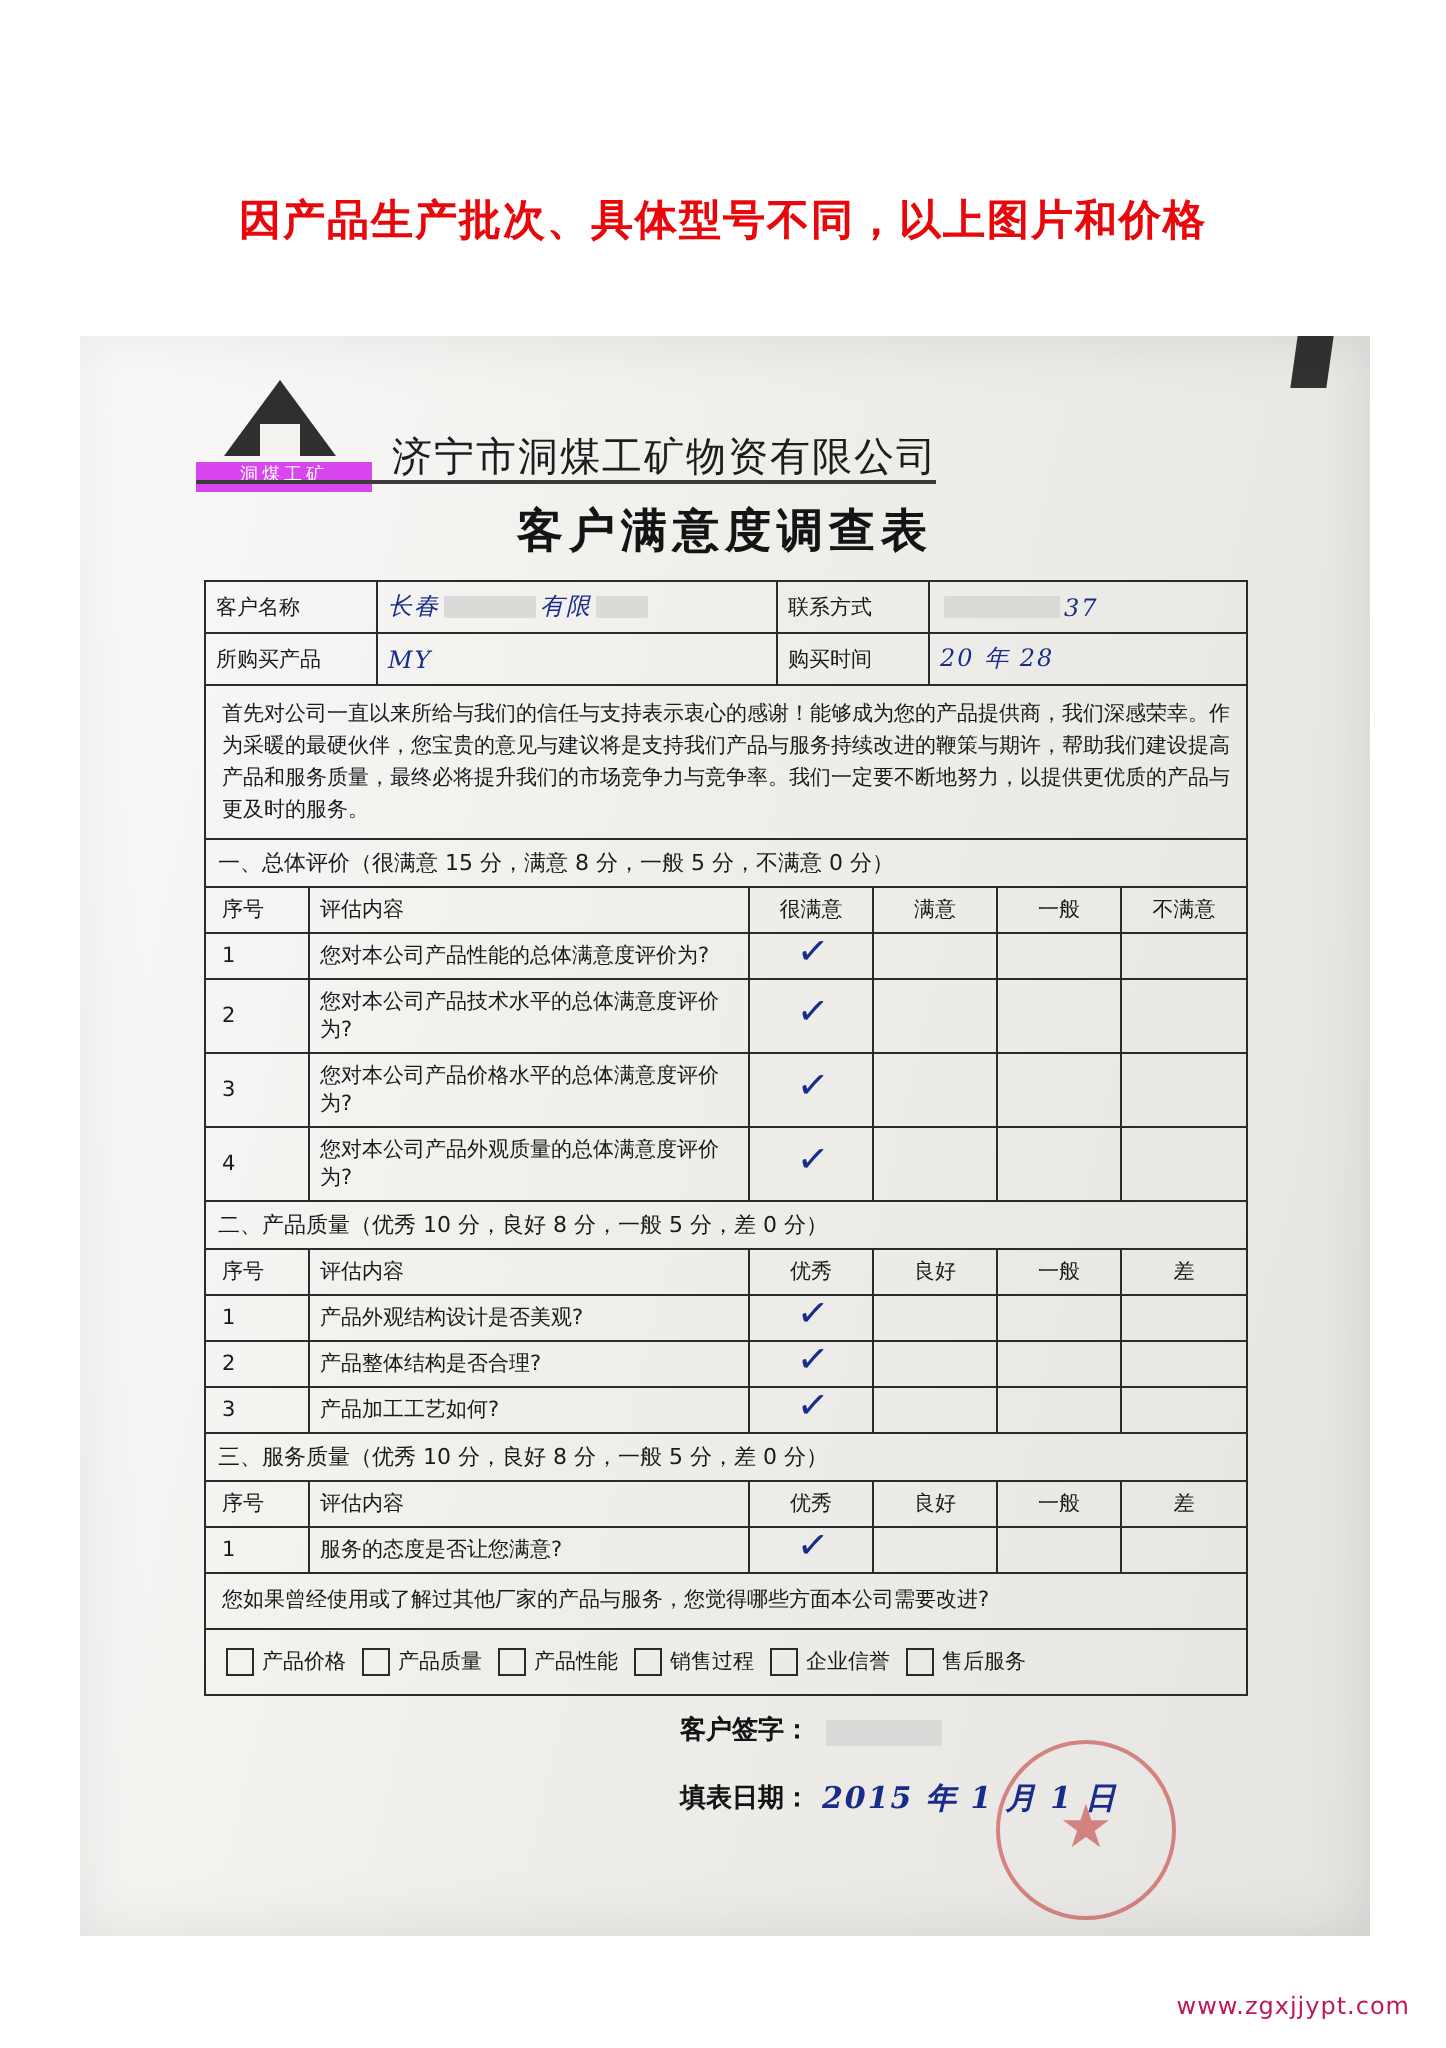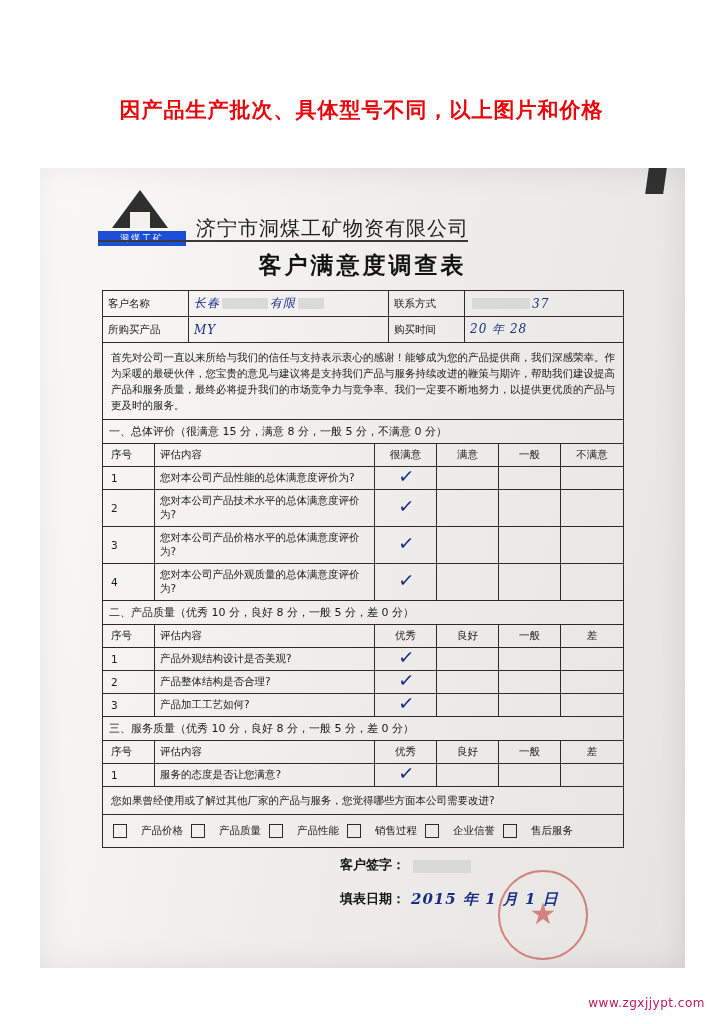--- a/index.html
+++ b/index.html
@@ -57,21 +57,21 @@
     border-left:28px solid transparent;
     border-right:28px solid transparent;
     border-bottom:38px solid #2f2f2f;
   }
   .logo .tri:after{
     content:"";position:absolute;left:-10px;top:22px;
     width:20px;height:16px;background:#f3f2ef;
   }
   .logo .bar{
     position:absolute;left:0;bottom:0;width:88px;height:15px;
-    background:#1d4ed8;
+    background:#d946ef;
     color:#fff;font-size:9px;letter-spacing:2px;
     text-align:center;line-height:15px;
   }
   .company{
     font-family:"DejaVu Sans", sans-serif;
     font-size:20px;color:#1d1d1d;letter-spacing:1px;
     padding-bottom:4px;
   }
   .hrule{
     position:absolute;left:58px;top:72px;width:370px;height:2px;background:#3a3a3a;
@@ -122,21 +122,21 @@
   .content{flex:1;}
   .opt{width:62px;justify-content:center;position:relative;}
   .check{
     position:absolute;left:50%;top:50%;
     transform:translate(-48%,-58%) rotate(6deg);
     color:#1a2c8a;font-size:19px;font-family:"DejaVu Serif",serif;
     line-height:1;
   }
   .other-q{padding:6px 8px;line-height:15px;}
   .checkboxes{display:flex;align-items:center;gap:8px;padding:9px 10px;flex-wrap:wrap;}
-  .cbitem{display:flex;align-items:center;gap:14px;font-size:10.5px;}
+  .cbitem{display:flex;align-items:center;gap:4px;font-size:10.5px;}
   .cbbox{width:12px;height:12px;border:1px solid #2b2b2b;display:inline-block;}
 
   
   .sign{
     position:absolute;left:300px;top:688px;width:300px;font-size:13px;color:#141414;
   }
   .sign .line{display:flex;align-items:flex-start;gap:6px;margin-bottom:16px;font-weight:bold;}
   .sign .label{white-space:nowrap;}
   .sign .hwbig{
     color:#1a2c8a;font-family:"DejaVu Serif",serif;font-style:italic;font-size:15px;letter-spacing:1px;

